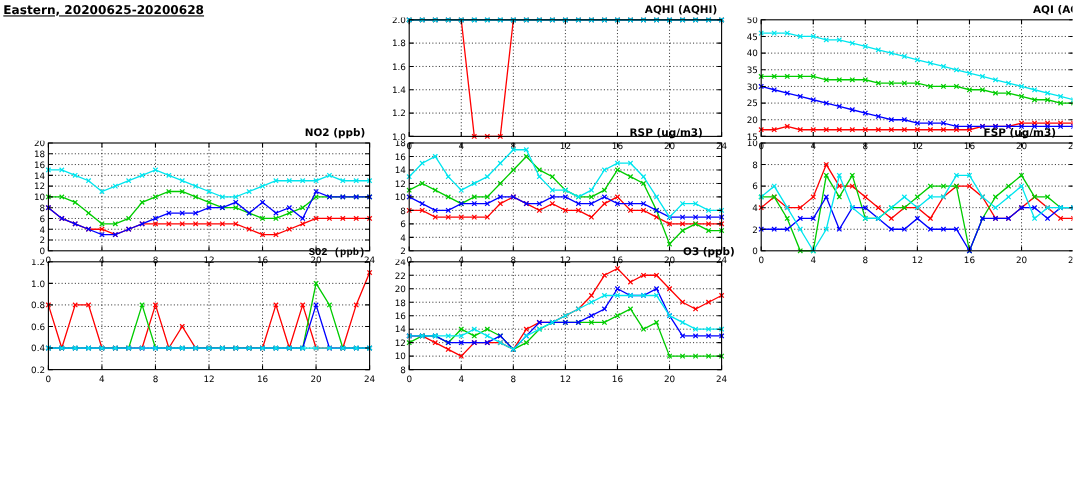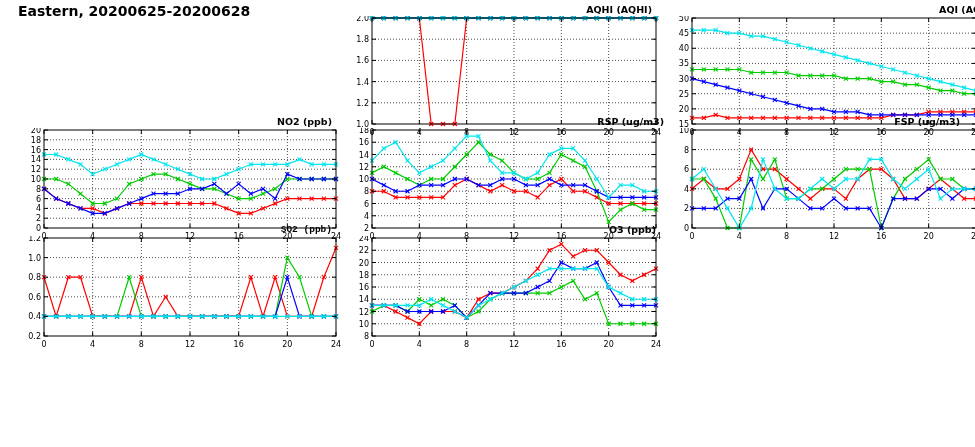--- a/index.html
+++ b/index.html
@@ -1,17 +1,17 @@
 <!DOCTYPE html>
 <html><head>
 <meta charset="utf-8">
 <style>
   html,body{margin:0;padding:0;background:#ffffff;}
   body{width:975px;height:447px;font-family:"DejaVu Sans","Liberation Sans",sans-serif;position:relative;overflow:hidden;}
-  .title-main{position:absolute;left:18px;top:3px;font-size:14px;font-weight:bold;color:#000;letter-spacing:0px;}
+  .title-main{position:absolute;left:3px;top:3px;font-size:11px;font-weight:bold;color:#000;letter-spacing:0px;text-decoration:underline;}
   .panel{position:absolute;}
   .panel-title{position:absolute;right:3px;top:2px;font-size:9.5px;font-weight:bold;color:#000;z-index:6;white-space:nowrap;}
   svg{display:block;}
   .tick-label{font-size:8px;font-family:"DejaVu Sans","Liberation Sans",sans-serif;fill:#000;}
 </style>
 </head>
 <body>
 
 <div class="title-main">Eastern, 20200625-20200628</div>
 
@@ -1079,21 +1079,21 @@
         <line x1="213.33333333333331" y1="100" x2="213.33333333333331" y2="96" stroke="#000" stroke-width="1"></line>
         <line x1="213.33333333333331" y1="2" x2="213.33333333333331" y2="6" stroke="#000" stroke-width="1"></line>
         <text x="213.33333333333331" y="111" text-anchor="middle" class="tick-label">16</text>
         <line x1="260.6666666666667" y1="100" x2="260.6666666666667" y2="96" stroke="#000" stroke-width="1"></line>
         <line x1="260.6666666666667" y1="2" x2="260.6666666666667" y2="6" stroke="#000" stroke-width="1"></line>
         <text x="260.6666666666667" y="111" text-anchor="middle" class="tick-label">20</text>
         <line x1="308" y1="100" x2="308" y2="96" stroke="#000" stroke-width="1"></line>
         <line x1="308" y1="2" x2="308" y2="6" stroke="#000" stroke-width="1"></line>
         <text x="308" y="111" text-anchor="middle" class="tick-label">24</text>
       </svg>
-      <div class="panel-title" style="right: 8px; top: -12px;">RSP (ug/m3)</div>
+      <div class="panel-title" style="right: 33px; top: -12px;">RSP (ug/m3)</div>
     </div>
     <div class="panel" style="left: 668px; top: 128px; width: 324px; height: 118px; overflow: visible;">
       <svg width="330" height="116" viewBox="0 0 330 116">
         <line x1="24" y1="80.4" x2="308" y2="80.4" stroke="#000" stroke-width="0.7" stroke-dasharray="1,2"></line>
         <line x1="24" y1="60.8" x2="308" y2="60.8" stroke="#000" stroke-width="0.7" stroke-dasharray="1,2"></line>
         <line x1="24" y1="41.2" x2="308" y2="41.2" stroke="#000" stroke-width="0.7" stroke-dasharray="1,2"></line>
         <line x1="24" y1="21.599999999999994" x2="308" y2="21.599999999999994" stroke="#000" stroke-width="0.7" stroke-dasharray="1,2"></line>
         <line x1="71.33333333333333" y1="2" x2="71.33333333333333" y2="100" stroke="#000" stroke-width="0.7" stroke-dasharray="1,2"></line>
         <line x1="118.66666666666666" y1="2" x2="118.66666666666666" y2="100" stroke="#000" stroke-width="0.7" stroke-dasharray="1,2"></line>
         <line x1="166" y1="2" x2="166" y2="100" stroke="#000" stroke-width="0.7" stroke-dasharray="1,2"></line>
@@ -1865,15 +1865,15 @@
         <line x1="213.33333333333331" y1="100" x2="213.33333333333331" y2="96" stroke="#000" stroke-width="1"></line>
         <line x1="213.33333333333331" y1="2" x2="213.33333333333331" y2="6" stroke="#000" stroke-width="1"></line>
         <text x="213.33333333333331" y="111" text-anchor="middle" class="tick-label">16</text>
         <line x1="260.6666666666667" y1="100" x2="260.6666666666667" y2="96" stroke="#000" stroke-width="1"></line>
         <line x1="260.6666666666667" y1="2" x2="260.6666666666667" y2="6" stroke="#000" stroke-width="1"></line>
         <text x="260.6666666666667" y="111" text-anchor="middle" class="tick-label">20</text>
         <line x1="308" y1="100" x2="308" y2="96" stroke="#000" stroke-width="1"></line>
         <line x1="308" y1="2" x2="308" y2="6" stroke="#000" stroke-width="1"></line>
         <text x="308" y="111" text-anchor="middle" class="tick-label">24</text>
       </svg>
-      <div class="panel-title" style="right: 16px; top: -12px;">O3 (ppb)</div>
+      <div class="panel-title" style="right: 4px; top: -12px;">O3 (ppb)</div>
     </div>
   </div>
 
 </body></html>

